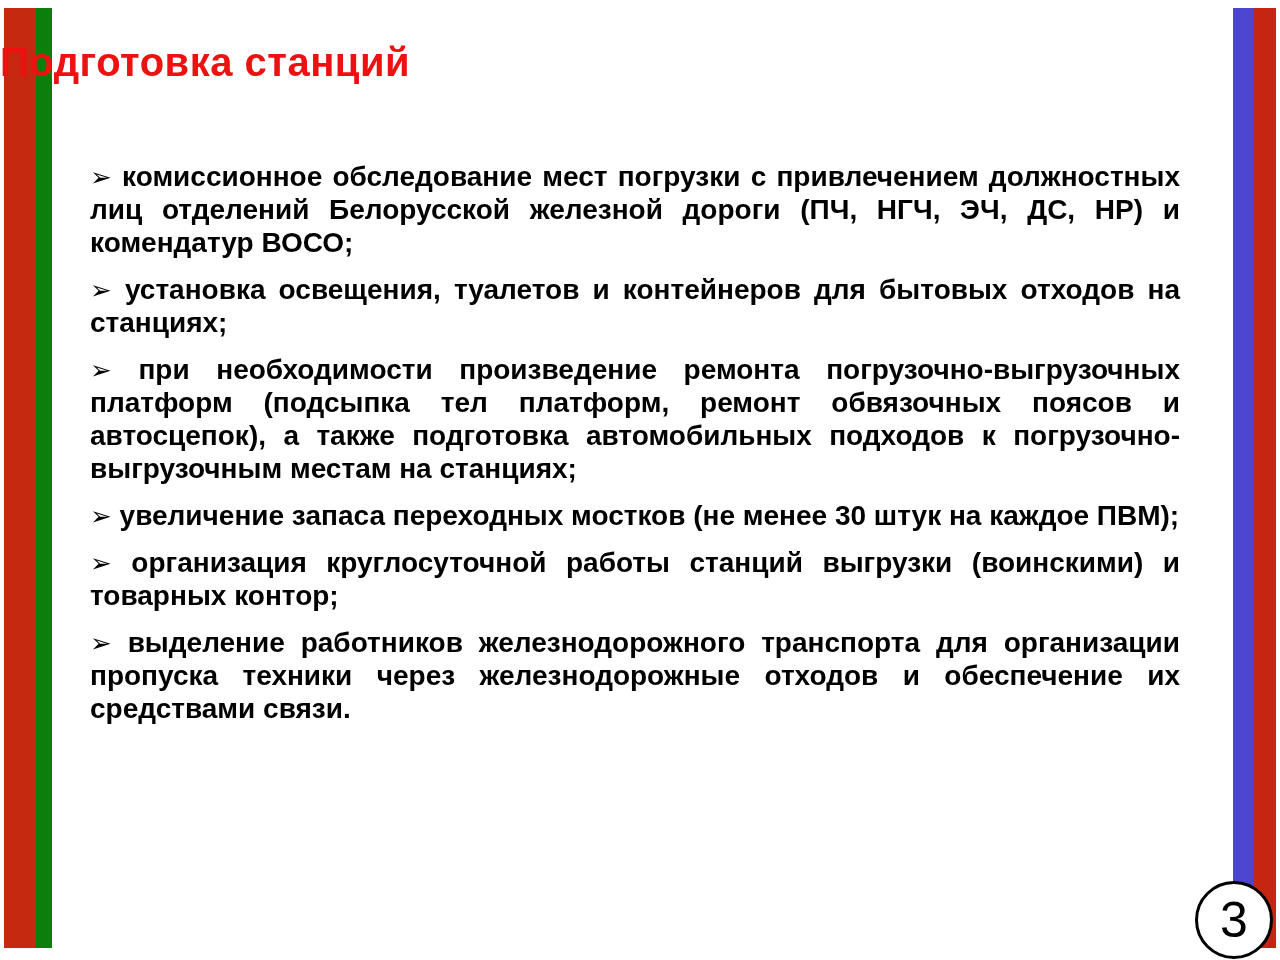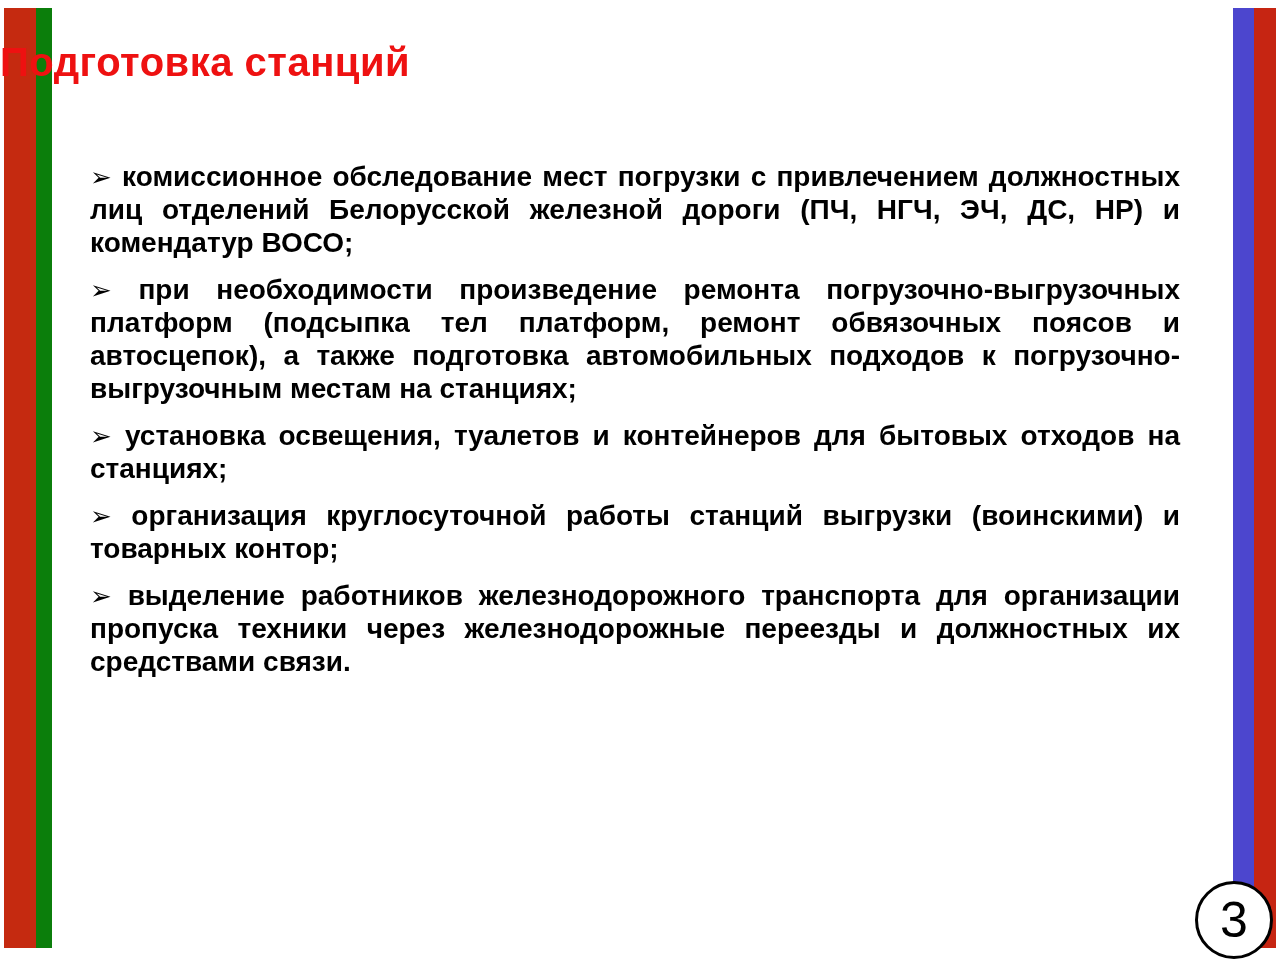--- a/index.html
+++ b/index.html
@@ -87,22 +87,23 @@
 <div class="slide">
   <div class="stripe left-red" style="background: rgb(197, 42, 16);"></div>
   <div class="stripe left-green" style="background: rgb(11, 126, 11);"></div>
   <div class="stripe right-blue" style="background: rgb(76, 70, 206);"></div>
   <div class="stripe right-red" style="background: rgb(198, 37, 18);"></div>
 
   <h1 class="title" style="color: rgb(238, 17, 17);">Подготовка станций</h1>
 
   <div class="content">
       <p class="bullet"><span class="marker">➢</span> <span>комиссионное обследование мест погрузки с привлечением должностных лиц отделений Белорусской железной дороги (ПЧ, НГЧ, ЭЧ, ДС, НР) и комендатур ВОСО;</span></p>
+      <p class="bullet"><span class="marker">➢</span> <span>установка освещения, туалетов и контейнеров для бытовых отходов на станциях;</span></p>
       <p class="bullet"><span class="marker">➢</span> <span>при необходимости произведение ремонта погрузочно-выгрузочных платформ (подсыпка тел платформ, ремонт обвязочных поясов и автосцепок), а также подготовка автомобильных подходов к погрузочно-выгрузочным местам на станциях;</span></p>
-      <p class="bullet"><span class="marker">➢</span> <span>установка освещения, туалетов и контейнеров для бытовых отходов на станциях;</span></p>
+      <p class="bullet"><span class="marker">➢</span> <span>увеличение запаса переходных мостков (не менее 30 штук на каждое ПВМ);</span></p>
       <p class="bullet"><span class="marker">➢</span> <span>организация круглосуточной работы станций выгрузки (воинскими) и товарных контор;</span></p>
-      <p class="bullet"><span class="marker">➢</span> <span>выделение работников железнодорожного транспорта для организации пропуска техники через железнодорожные переезды и должностных их средствами связи.</span></p>
+      <p class="bullet"><span class="marker">➢</span> <span>выделение работников железнодорожного транспорта для организации пропуска техники через железнодорожные отходов и обеспечение их средствами связи.</span></p>
     </div>
 
   <div class="page-badge" style="border-color: rgb(0, 0, 0); background: rgb(255, 255, 255);">
     <span>3</span>
   </div>
 </div>
 
 </body></html>

